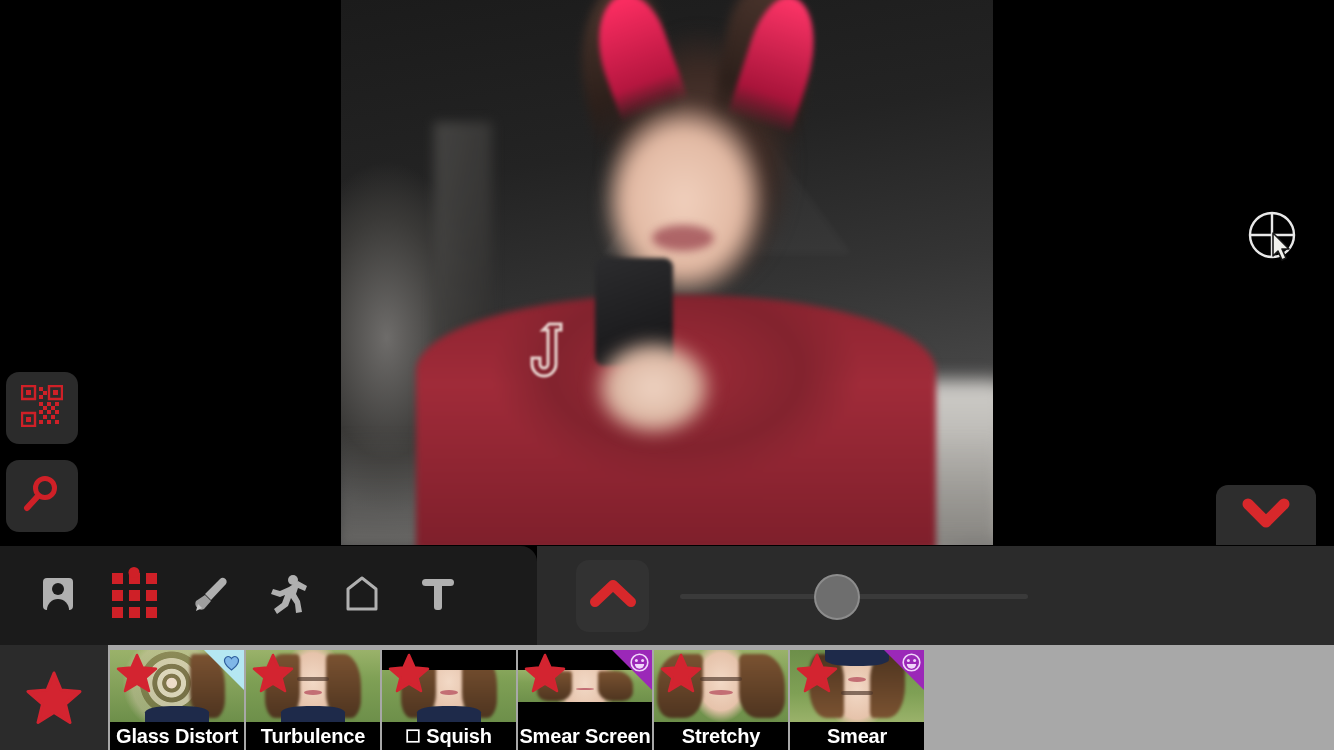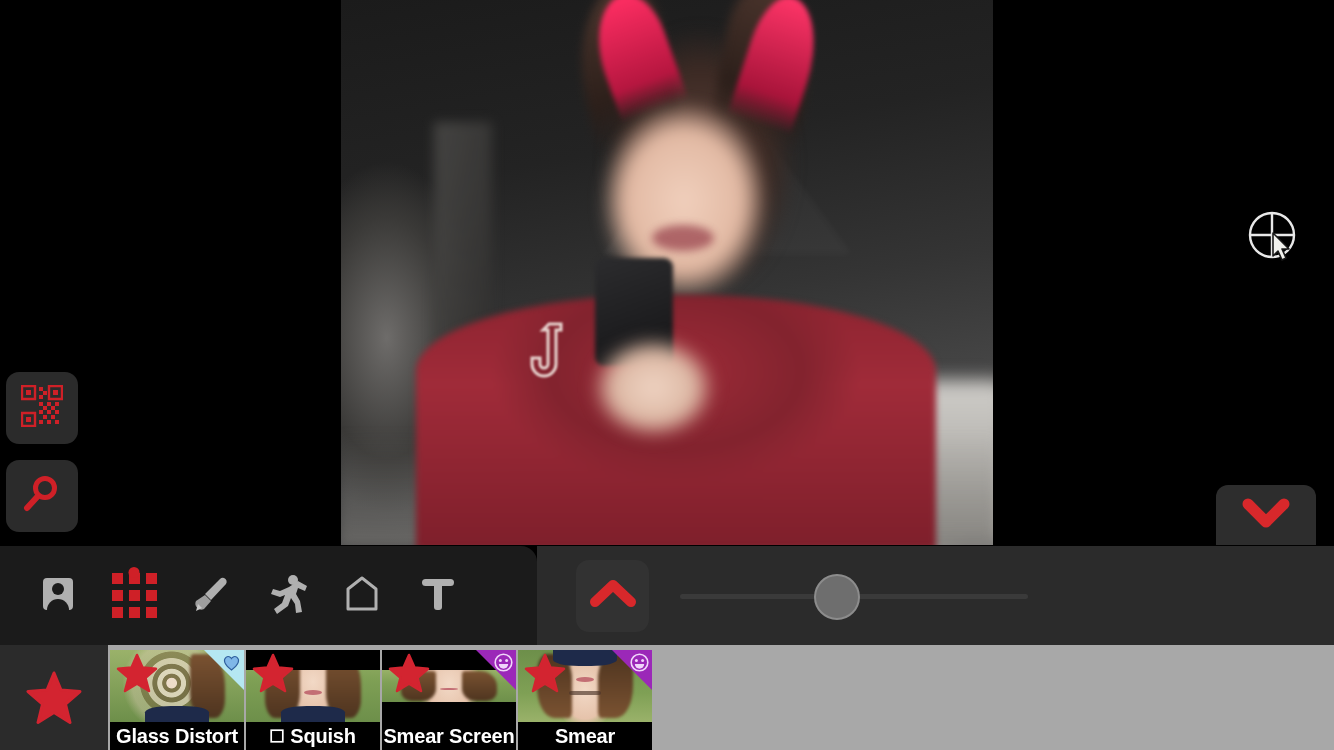--- a/index.html
+++ b/index.html
@@ -431,20 +431,34 @@
         <svg width="19" height="19" viewBox="0 0 19 19">
           <path d="M9.5 17 C2 11 1 7 4 4.4 C6.3 2.4 8.6 4 9.5 5.6 C10.4 4 12.7 2.4 15 4.4 C18 7 17 11 9.5 17 Z" fill="#7fb7e8" stroke="#2f5f9e" stroke-width="1.1"></path>
         </svg>
       </span>
       <svg class="tile-star" viewBox="0 0 42 42">
         <path d="M21 2 L26.5 14.5 L40 15.8 L29.5 24.8 L33 38 L21 30.8 L9 38 L12.5 24.8 L2 15.8 L15.5 14.5 Z" fill="#d32430" stroke="#d32430" stroke-width="2.5" stroke-linejoin="round"></path>
       </svg>
       <div class="tile-label">Glass Distort</div>
     </div>
 
+    <div class="tile">
+      <div class="tile-img">
+        <div class="thumb-base"></div>
+        <div class="thumb-hairL"></div>
+        <div class="thumb-hairR"></div>
+        <div class="thumb-eyes"></div>
+        <div class="thumb-mouth"></div>
+        <div class="thumb-dress"></div>
+      </div>
+      <svg class="tile-star" viewBox="0 0 42 42">
+        <path d="M21 2 L26.5 14.5 L40 15.8 L29.5 24.8 L33 38 L21 30.8 L9 38 L12.5 24.8 L2 15.8 L15.5 14.5 Z" fill="#d32430" stroke="#d32430" stroke-width="2.5" stroke-linejoin="round"></path>
+      </svg>
+      <div class="tile-label">Turbulence</div>
+    </div>
 
 
 
     <div class="tile">
       <div class="tile-img">
         <div class="thumb-base"></div>
         <div class="thumb-hairL"></div>
         <div class="thumb-hairR"></div>
         <div class="thumb-mouth"></div>
         <div class="thumb-dress"></div>
@@ -482,20 +496,35 @@
           <circle cx="12.6" cy="7.4" r="1.5" fill="#f0d5fa"></circle>
           <path d="M4.8 11 h9.4 a4.7 4.7 0 0 1 -9.4 0 z" fill="#f0d5fa"></path>
         </svg>
       </span>
       <svg class="tile-star" viewBox="0 0 42 42">
         <path d="M21 2 L26.5 14.5 L40 15.8 L29.5 24.8 L33 38 L21 30.8 L9 38 L12.5 24.8 L2 15.8 L15.5 14.5 Z" fill="#d32430" stroke="#d32430" stroke-width="2.5" stroke-linejoin="round"></path>
       </svg>
       <div class="tile-label">Smear Screen</div>
     </div>
 
+    <div class="tile">
+      <div class="tile-img">
+        <div class="stretchy-inner">
+          <div class="thumb-base"></div>
+          <div class="thumb-hairL"></div>
+          <div class="thumb-hairR"></div>
+          <div class="thumb-eyes"></div>
+          <div class="thumb-mouth"></div>
+        </div>
+      </div>
+      <svg class="tile-star" viewBox="0 0 42 42">
+        <path d="M21 2 L26.5 14.5 L40 15.8 L29.5 24.8 L33 38 L21 30.8 L9 38 L12.5 24.8 L2 15.8 L15.5 14.5 Z" fill="#d32430" stroke="#d32430" stroke-width="2.5" stroke-linejoin="round"></path>
+      </svg>
+      <div class="tile-label">Stretchy</div>
+    </div>
 
     <div class="tile">
       <div class="tile-img">
         <div class="flip-inner">
           <div class="thumb-base"></div>
           <div class="thumb-hairL"></div>
           <div class="thumb-hairR"></div>
           <div class="thumb-eyes"></div>
           <div class="thumb-mouth"></div>
           <div class="thumb-dress"></div>

